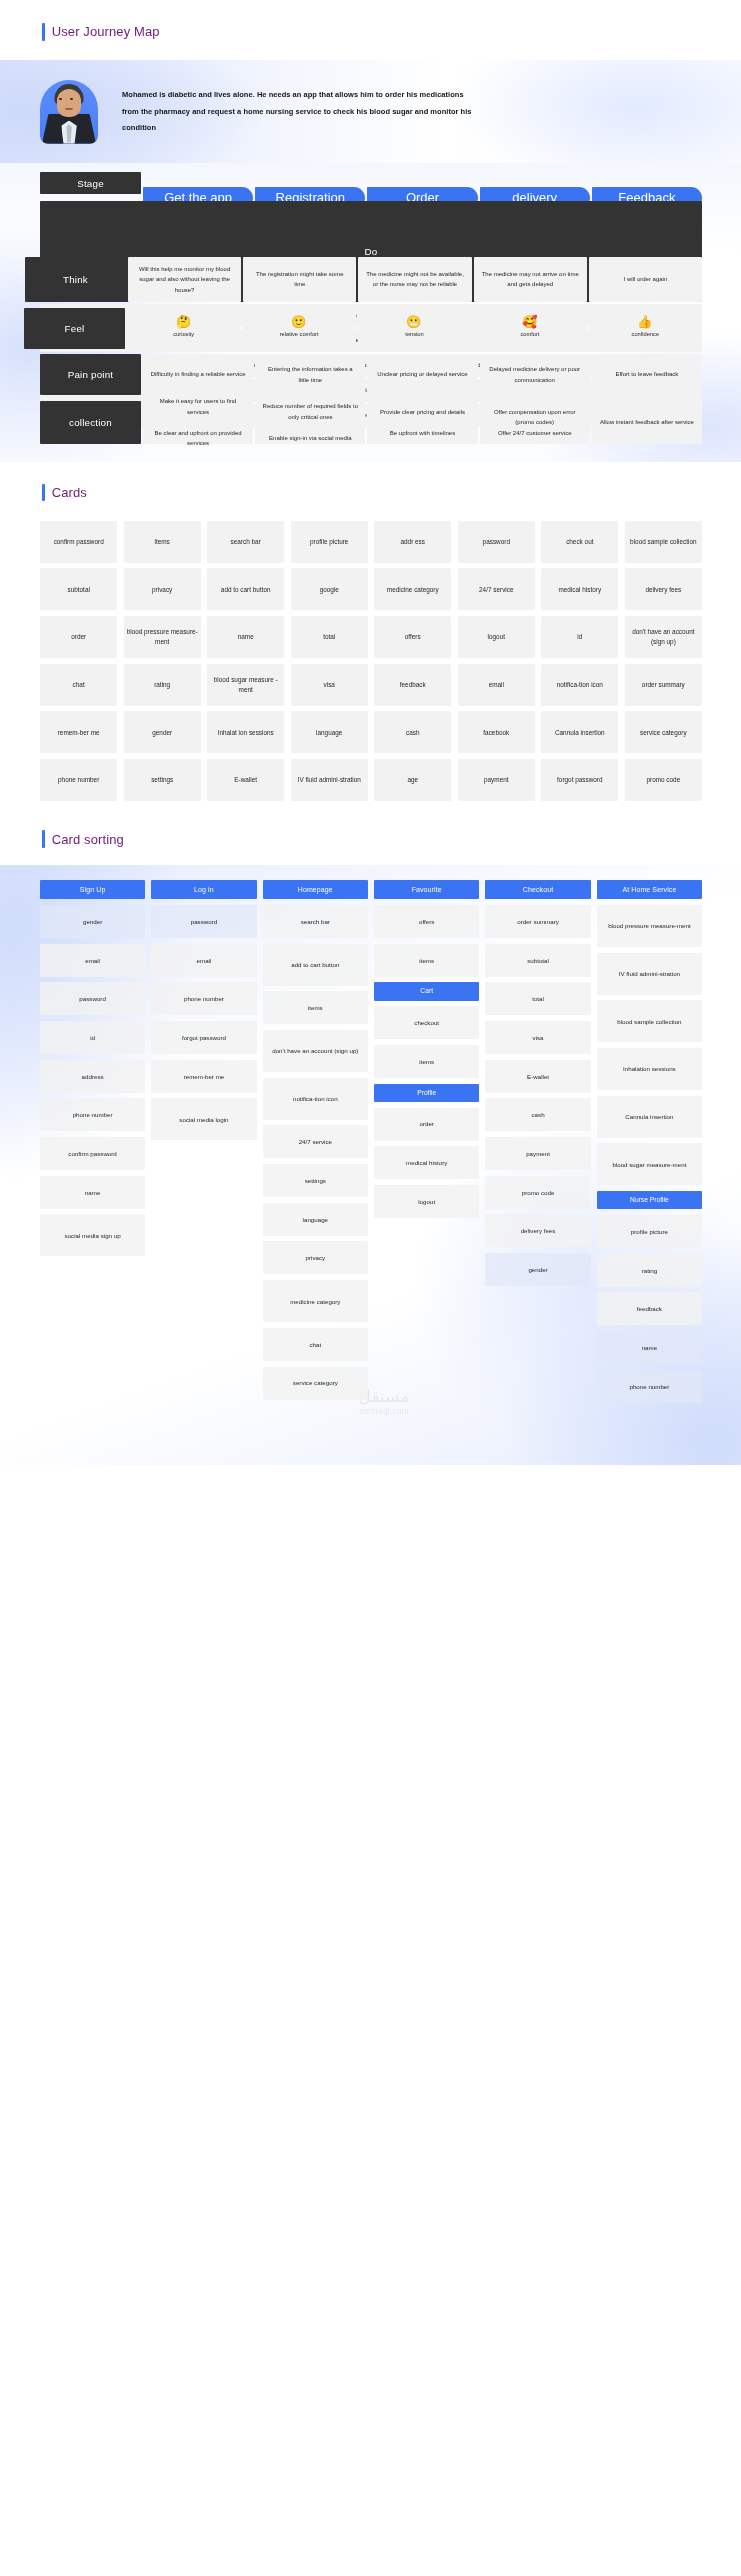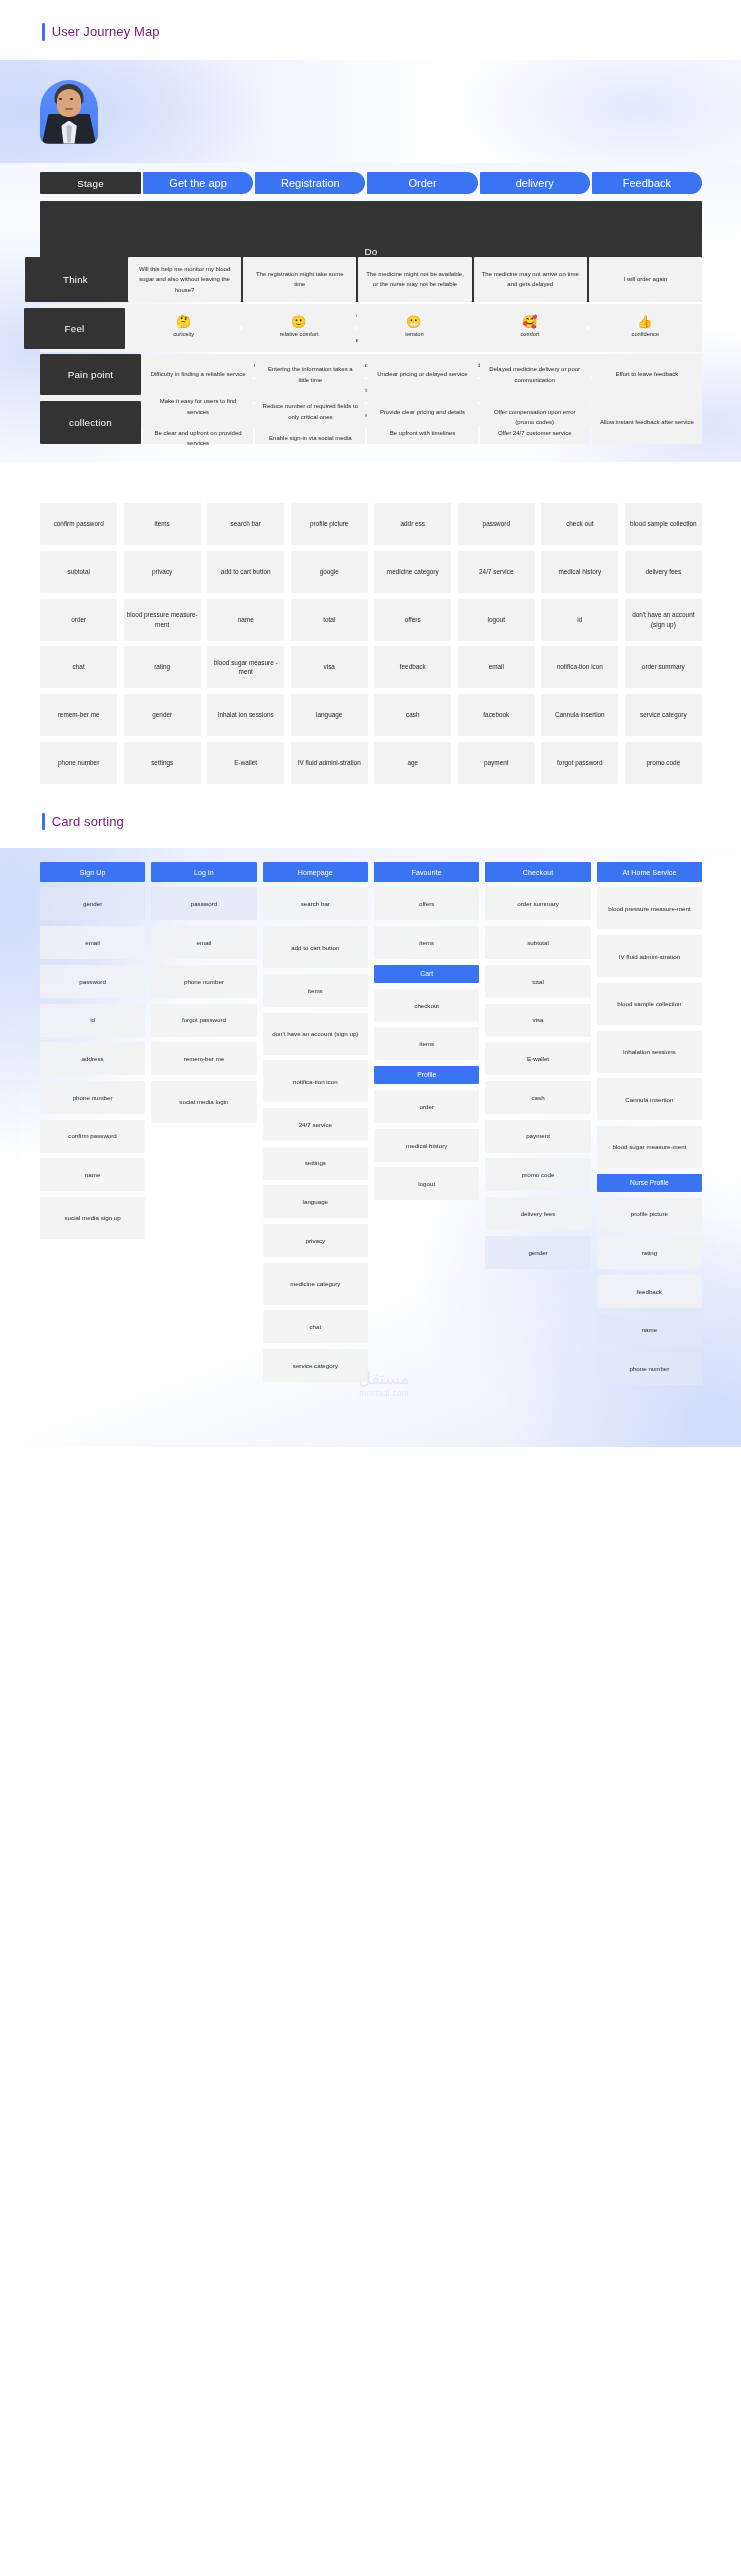--- a/index.html
+++ b/index.html
@@ -140,23 +140,24 @@
     justify-content: center;
     text-align: center;
     padding: 6.2px 6.7px;
     font-size: 6px;
     line-height: 1.75;
     color: #24262b;
   }
   .jcell.stage-pill {
     background: #3b74f2;
     color: #ffffff;
-    font-size: 11px;
+    font-size: 13px;
     border-radius: 1px 13.4px 13.4px 1px;
     padding: 0 5.2px;
+    margin-top: 15px;
   }
   .row-stage { margin-bottom: 7.2px; height: 21.6px; }
   .row-stage .jlabel { height: 21.6px; }
   .row-stage .jcell { height: 21.6px; padding: 0 4.1px; }
 
   .row-do { height: 50px; flex-direction: column; }
   .row-think { height: 45px; padding-left: 25px; }
   .row-feel { height: 41px; padding-left: 24px; }
   .row-pain { height: 41px; }
   .row-opp  { height: 43px; }
@@ -268,20 +269,21 @@
   <div class="persona-photo">
     <div class="ph-body"></div>
     <div class="ph-hair"></div>
     <div class="ph-face"></div>
     <div class="ph-eye l"></div>
     <div class="ph-eye r"></div>
     <div class="ph-mouth"></div>
     <div class="ph-shirt"></div>
     <div class="ph-tie"></div>
   </div>
+  <div class="persona-text">Mohamed is diabetic and lives alone. He needs an app that allows him to order his medications from the pharmacy and request a home nursing service to check his blood sugar and monitor his condition</div>
 </div>
 
 <div class="journey">
   <div style="height:9.3px"></div>
 
   <div class="jrow row-stage">
     <div class="jlabel stage">Stage</div>
     <div class="jcell stage-pill">Get the app</div>
     <div class="jcell stage-pill">Registration</div>
     <div class="jcell stage-pill">Order</div>
@@ -351,20 +353,24 @@
     <div class="jcell" style="white-space:pre-line">Provide clear pricing and details
 
 Be upfront with timelines</div>
     <div class="jcell" style="white-space:pre-line">Offer compensation upon error (promo codes)
 Offer 24/7 customer service</div>
     <div class="jcell" style="white-space:pre-line">Allow instant feedback after service</div>
   </div>
 </div>
 
 <div class="cards-section">
+  <div class="section-head">
+    <div class="section-bar"></div>
+    <div class="section-title">Cards</div>
+  </div>
   <div class="cards-grid" id="cards-grid">
       <div class="kcard">confirm password</div>
       <div class="kcard">items</div>
       <div class="kcard">search bar</div>
       <div class="kcard">profile picture</div>
       <div class="kcard">addr ess</div>
       <div class="kcard">password</div>
       <div class="kcard">check out</div>
       <div class="kcard">blood sample collection</div>
       <div class="kcard">subtotal</div>

